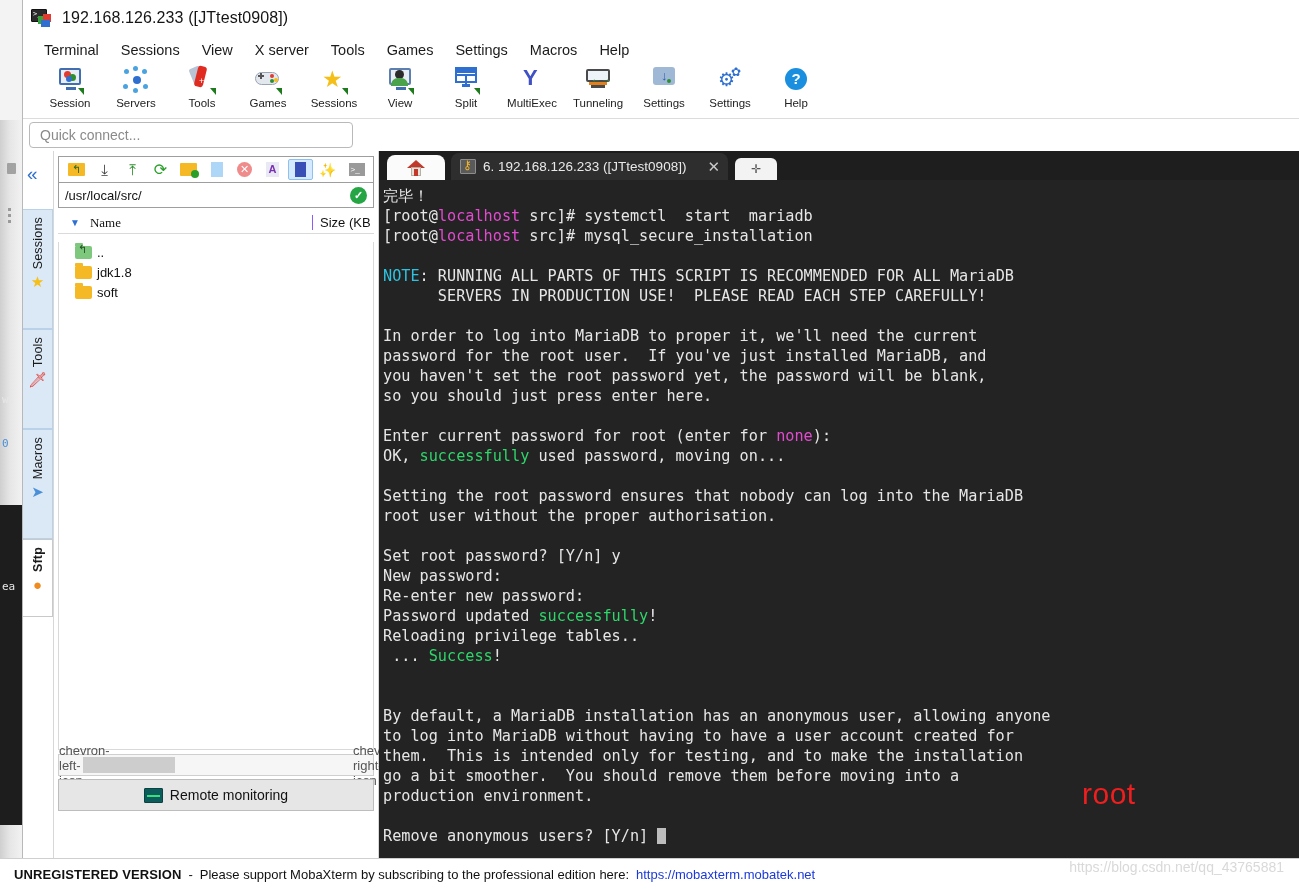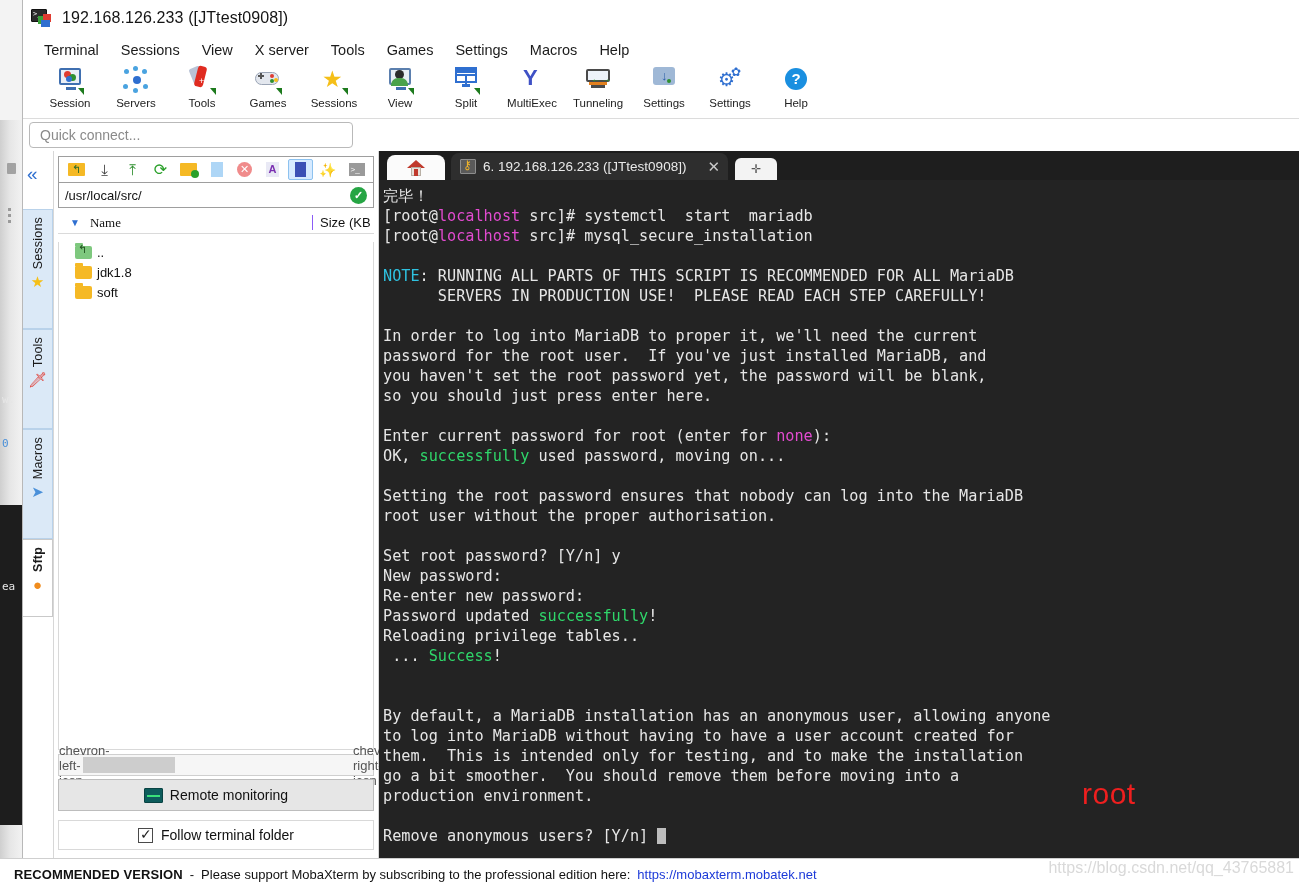--- a/index.html
+++ b/index.html
@@ -266,21 +266,21 @@
   .statusbar {
     position: absolute; left: 0; top: 858px; width: 1299px; height: 31px;
     background: #ffffff; border-top: 1px solid #cfcfcf;
     display: flex; align-items: center; padding-left: 14px;
     font-size: 13px; color: #111;
   }
   .sb-strong { font-weight: bold; letter-spacing: .1px; }
   .sb-sep { margin: 0 7px; }
   .sb-link { color: #1b39d8; margin-left: 7px; text-decoration: none; }
   .watermark {
-    position: absolute; right: 5px; top: 859px; font-size: 16px; color: #d9d9d9;
+    position: absolute; right: 15px; top: 859px; font-size: 14px; color: #d9d9d9;
     font-family: "Liberation Sans", sans-serif; pointer-events: none;
   }
 </style>
 </head>
 <body>
 
 <div id="app">
 
   <div class="ghost-left">
     <div class="gl-band gl-top"></div>
@@ -546,24 +546,20 @@
             <div class="hs-thumb"></div>
           </div>
           <div class="hs-arrow">chevron-right-icon</div>
         </div>
 
         <div class="rmon">
           <span class="rmon-ico"></span>
           <span>Remote monitoring</span>
         </div>
 
-        <div class="follow">
-          <span class="chk"></span>
-          <span>Follow terminal folder</span>
-        </div>
 
       </div>
 
       <div class="termwrap">
 
         <div class="tabbar">
           <div class="home-tab">
             <div class="home-ico">
               <div class="home-roof"></div>
                 <div class="home-base"></div>
@@ -615,21 +611,21 @@
             <div class="tline">&nbsp;</div>
             <div class="tline"><span>Remove anonymous users? [Y/n] </span><span class="cursor"></span></div>
           </div>
         <div class="annot-root">root</div>
       </div>
 
     </div>
   </div>
 
   <div class="statusbar">
-    <span class="sb-strong">RECOMMENDED VERSION</span>
+    <span class="sb-strong">UNREGISTERED VERSION</span>
     <span class="sb-sep">-</span>
     <span>Please support MobaXterm by subscribing to the professional edition here:</span>
     <a class="sb-link" href="#">https://mobaxterm.mobatek.net</a>
   </div>
 
   <div class="watermark">https://blog.csdn.net/qq_43765881</div>
 
 </div>
 
 </body></html>

